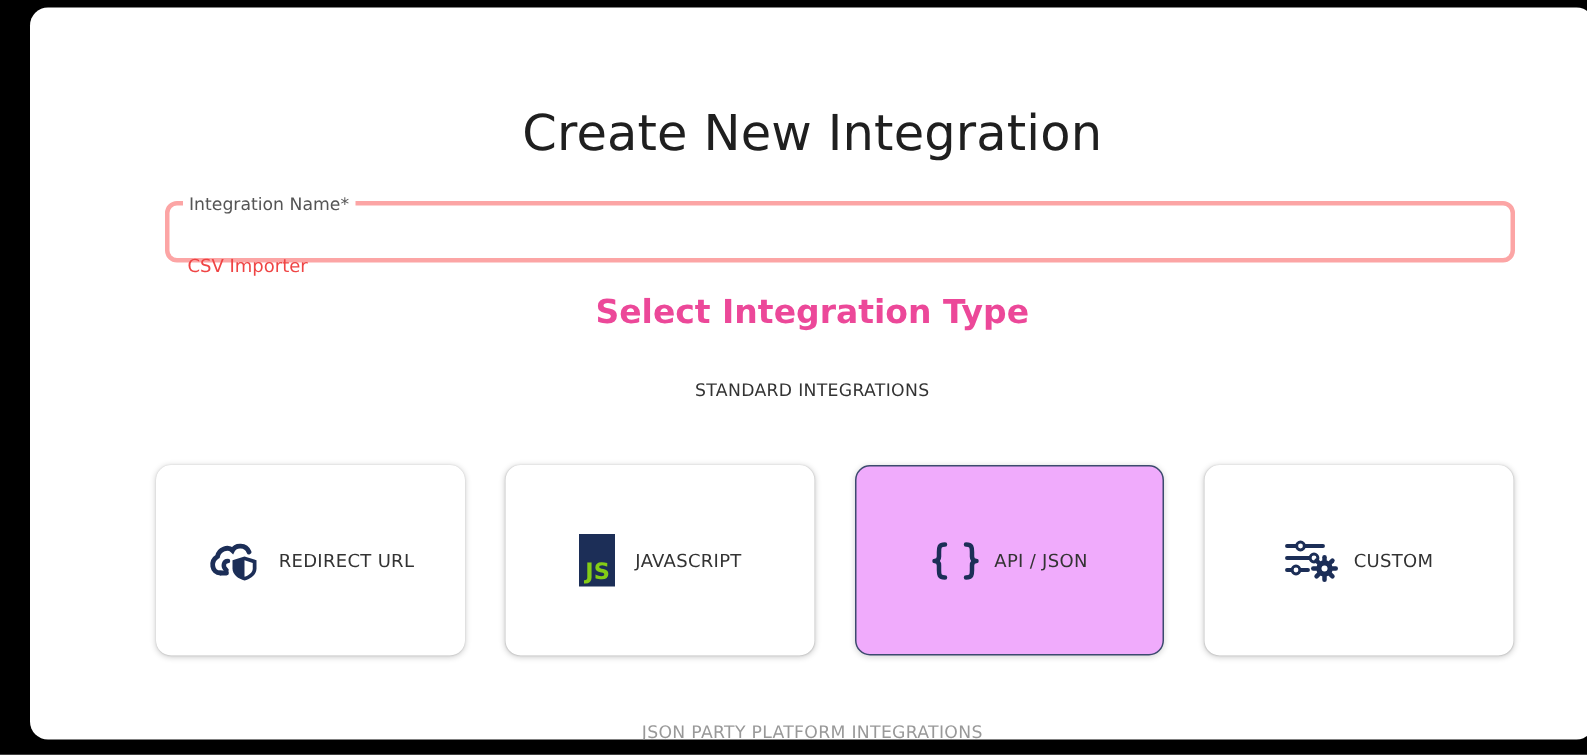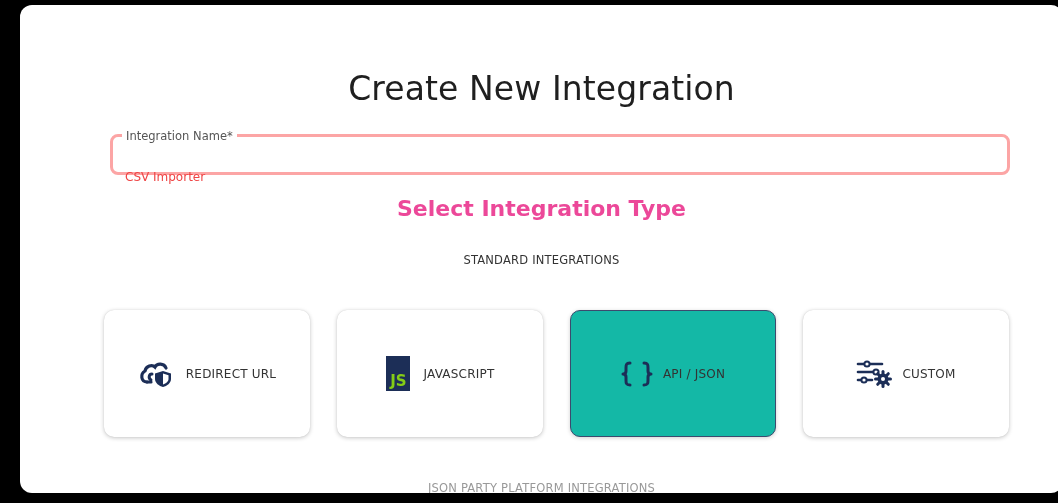--- a/index.html
+++ b/index.html
@@ -41,21 +41,21 @@
       position: absolute; left: 84px; top: 305px; width: 910px; height: 127px;
       display: flex; gap: 27px;
     }
     .card {
       width: 206px; height: 127px; background: #fff; border-radius: 10px;
       box-shadow: 0 1px 4px rgba(0,0,0,0.22), 0 0 1px rgba(0,0,0,0.15);
       display: flex; align-items: center; justify-content: center; gap: 10px;
       cursor: pointer;
     }
     .card.selected {
-      background: #14b8a6; border: 1px solid #3c4a6e;
+      background: #f0abfc; border: 1px solid #3c4a6e;
       box-shadow: 0 1px 4px rgba(0,0,0,0.18);
     }
     .card .icon { display: inline-flex; align-items: center; justify-content: center; }
     .card .label { font-size: 12px; color: #333; letter-spacing: 0.2px; }
     .js-box {
       width: 24px; height: 35px; background: #1c2e57; color: #84cc16;
       font-family: "DejaVu Sans", sans-serif; font-weight: bold; font-size: 15px;
       display: flex; align-items: flex-end; justify-content: flex-end;
       padding: 0 3px 1px 0; margin-right: 4px;
     }

